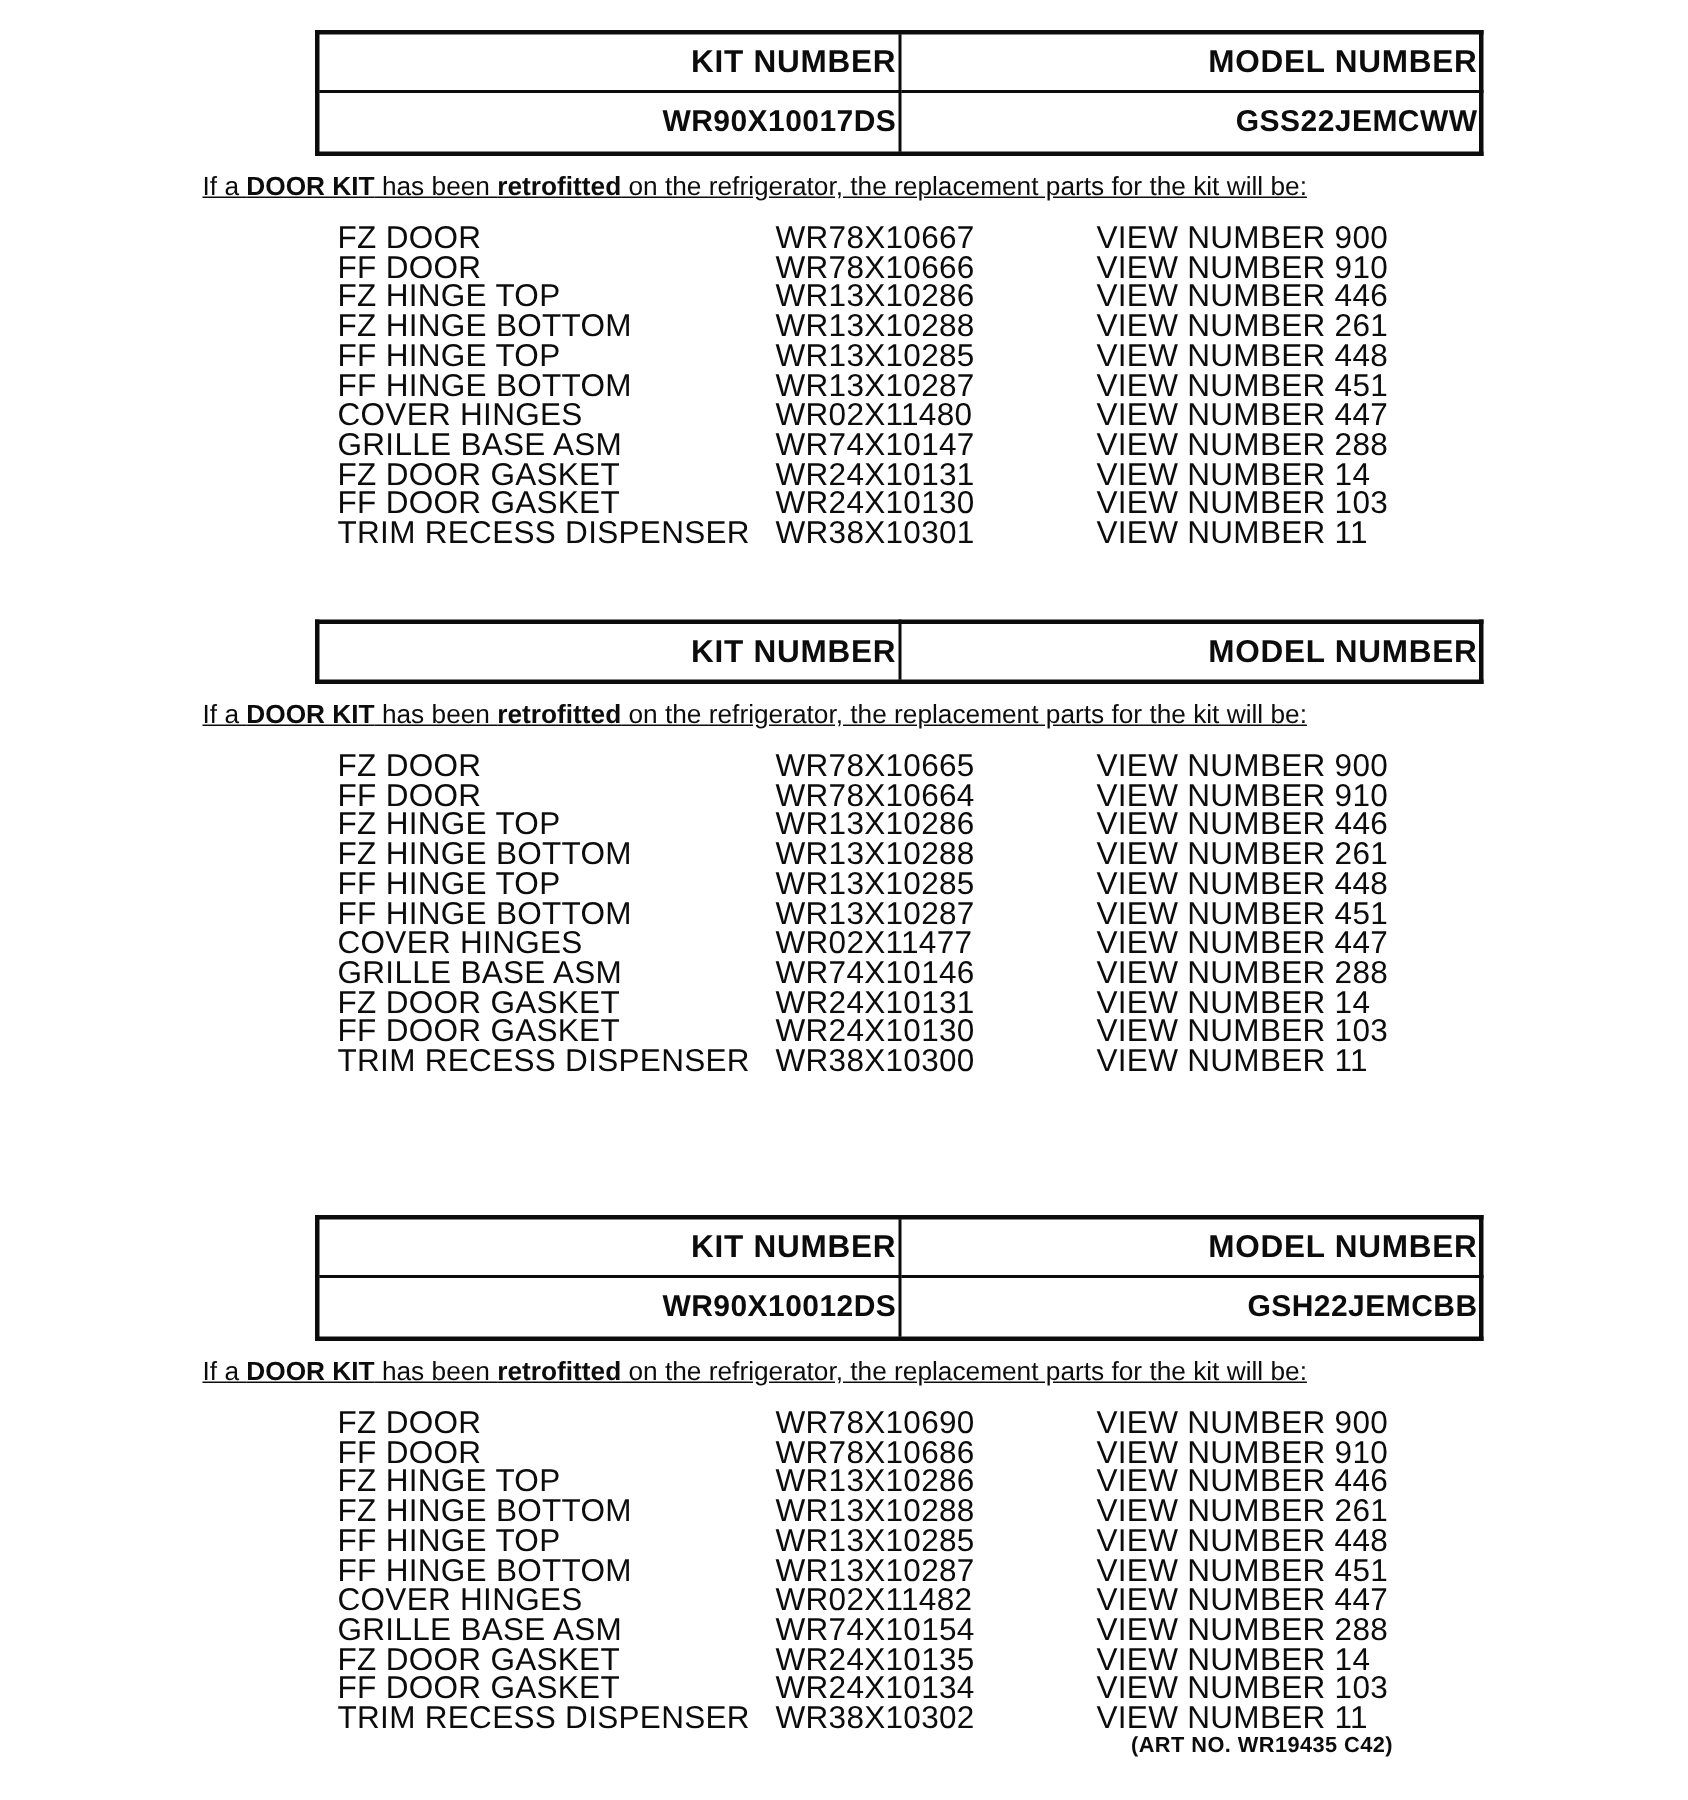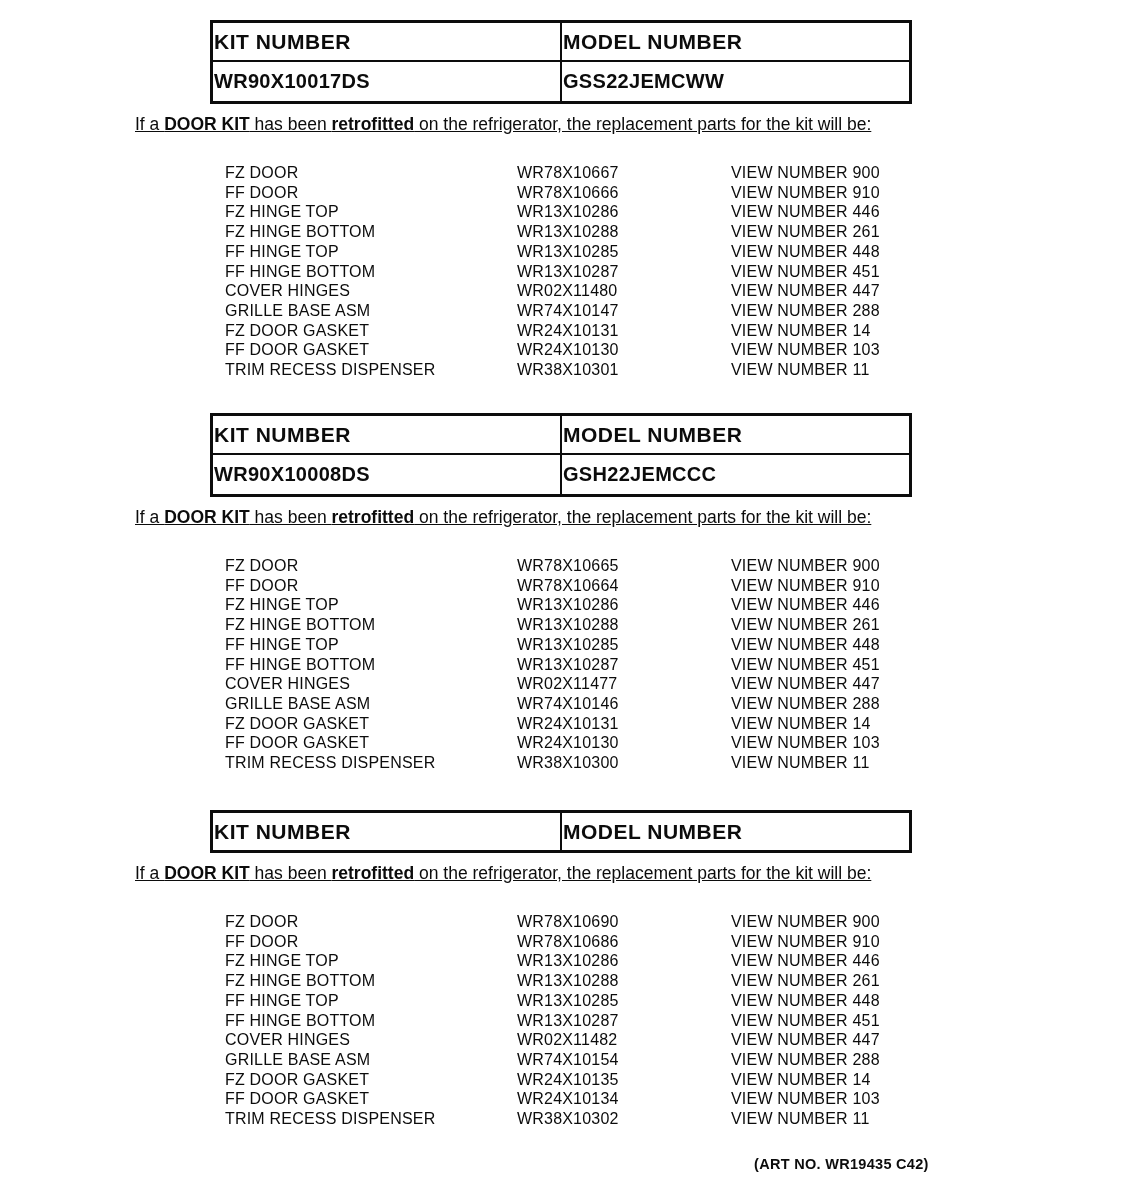--- a/index.html
+++ b/index.html
@@ -13,24 +13,24 @@
     overflow: hidden;
   }
 
   .kit-section { position: absolute; left: 0; width: 1125px; }
   #section-0 { top: 20px; }
   #section-1 { top: 413px; }
   #section-2 { top: 810px; }
 
   .kit-table {
     margin-left: 210px;
-    width: 702px;
+    width: 779px;
     border-collapse: collapse;
     table-layout: fixed;
-    text-align: left;
+    text-align: right;
     border: 3px solid #0c0c0c;
   }
   .kit-table th, .kit-table td { border: 2px solid #0c0c0c; }
   .kit-table th {
     height: 35px;
     font-size: 21px;
     font-weight: bold;
     letter-spacing: 0.5px;
   }
   .kit-table td {
@@ -43,22 +43,22 @@
   .retrofit-note {
     margin: 10px 0 0 135px;
     font-size: 17.5px;
     line-height: 20px;
     white-space: nowrap;
     text-decoration: underline;
   }
   .retrofit-note b { font-weight: bold; }
 
   .parts-list {
-    margin: 29px 0 0 225px;
-    font-size: 16px;
+    margin: 15px 0 0 225px;
+    font-size: 21px;
     line-height: 19.7px;
     letter-spacing: 0.2px;
   }
   .part-row { display: grid; grid-template-columns: 292px 214px auto; }
   .part-row span { white-space: nowrap; }
 
   .art-no {
     position: absolute;
     left: 754px;
     top: 1156px;
@@ -143,24 +143,20 @@
   </div>
 </section>
 
 <section class="kit-section" id="section-1">
   <table class="kit-table">
     <tbody>
         <tr>
       <th>KIT NUMBER</th>
       <th>MODEL NUMBER</th>
     </tr>
-    <tr>
-      <td>WR90X10008DS</td>
-      <td>GSH22JEMCCC</td>
-    </tr>
   </tbody>
     </table>
   <p class="retrofit-note"><span>If a </span><b>DOOR KIT</b><span> has been </span><b>retrofitted</b><span> on the refrigerator, the replacement parts for the kit will be:</span></p>
   <div class="parts-list">
     <div class="part-row">
         <span>FZ DOOR</span>
         <span>WR78X10665</span>
         <span>VIEW NUMBER 900</span>
       </div>
     <div class="part-row">
@@ -216,20 +212,24 @@
   </div>
 </section>
 
 <section class="kit-section" id="section-2">
   <table class="kit-table">
     <tbody>
         <tr>
       <th>KIT NUMBER</th>
       <th>MODEL NUMBER</th>
     </tr>
+    <tr>
+      <td>WR90X10012DS</td>
+      <td>GSH22JEMCBB</td>
+    </tr>
   </tbody>
     </table>
   <p class="retrofit-note"><span>If a </span><b>DOOR KIT</b><span> has been </span><b>retrofitted</b><span> on the refrigerator, the replacement parts for the kit will be:</span></p>
   <div class="parts-list">
     <div class="part-row">
         <span>FZ DOOR</span>
         <span>WR78X10690</span>
         <span>VIEW NUMBER 900</span>
       </div>
     <div class="part-row">

